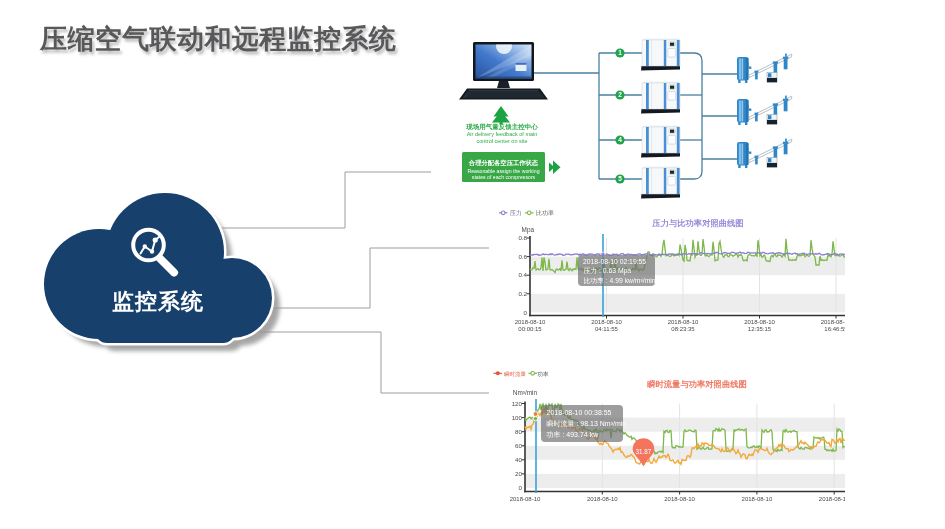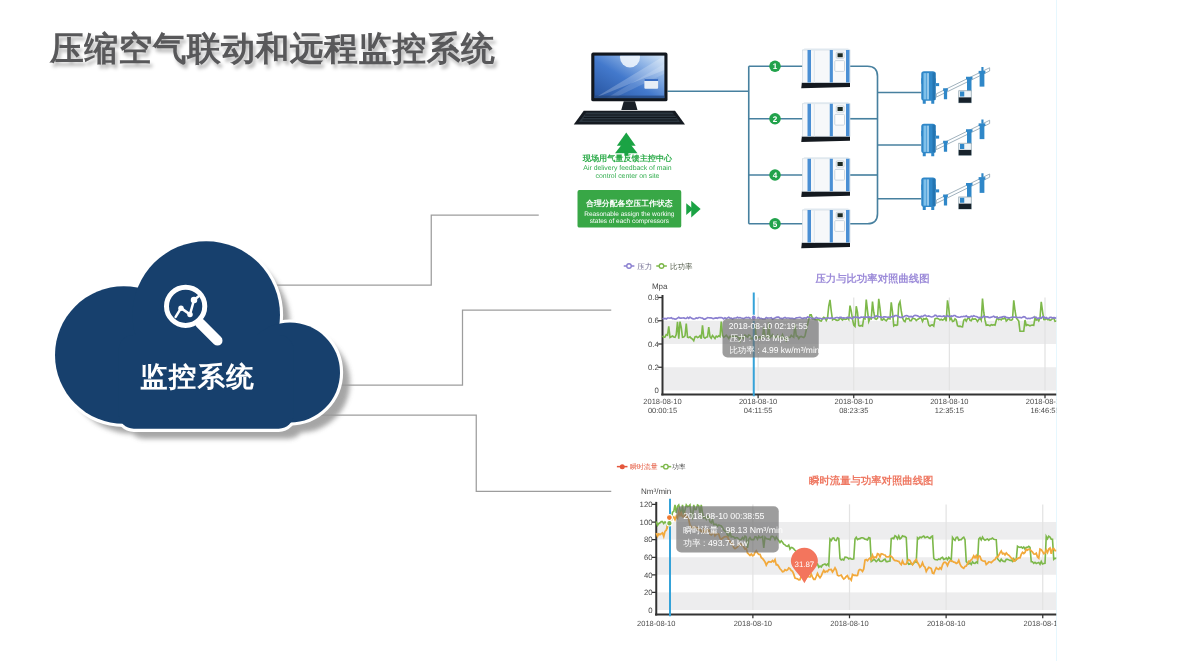--- a/index.html
+++ b/index.html
@@ -1,16 +1,16 @@
 <!DOCTYPE html>
 <html><head>
 <meta charset="utf-8">
 <style>
   html,body{margin:0;padding:0;background:#fff;}
-  #page{position:relative;width:845px;height:529px;overflow:hidden;background:#7dd3fc;
+  #page{position:relative;width:845px;height:529px;overflow:hidden;background:#be185d;
         font-family:"Liberation Sans",sans-serif;}
   svg{display:block;}
   .tsh{text-shadow:2px 3px 3px rgba(0,0,0,0.28);}
 </style>
 </head>
 <body>
 <div id="page">
 <svg width="945" height="529" viewBox="0 0 945 529" font-family="Liberation Sans, sans-serif">
 <defs>
   <filter id="cloudblur" x="-20%" y="-20%" width="150%" height="150%">

